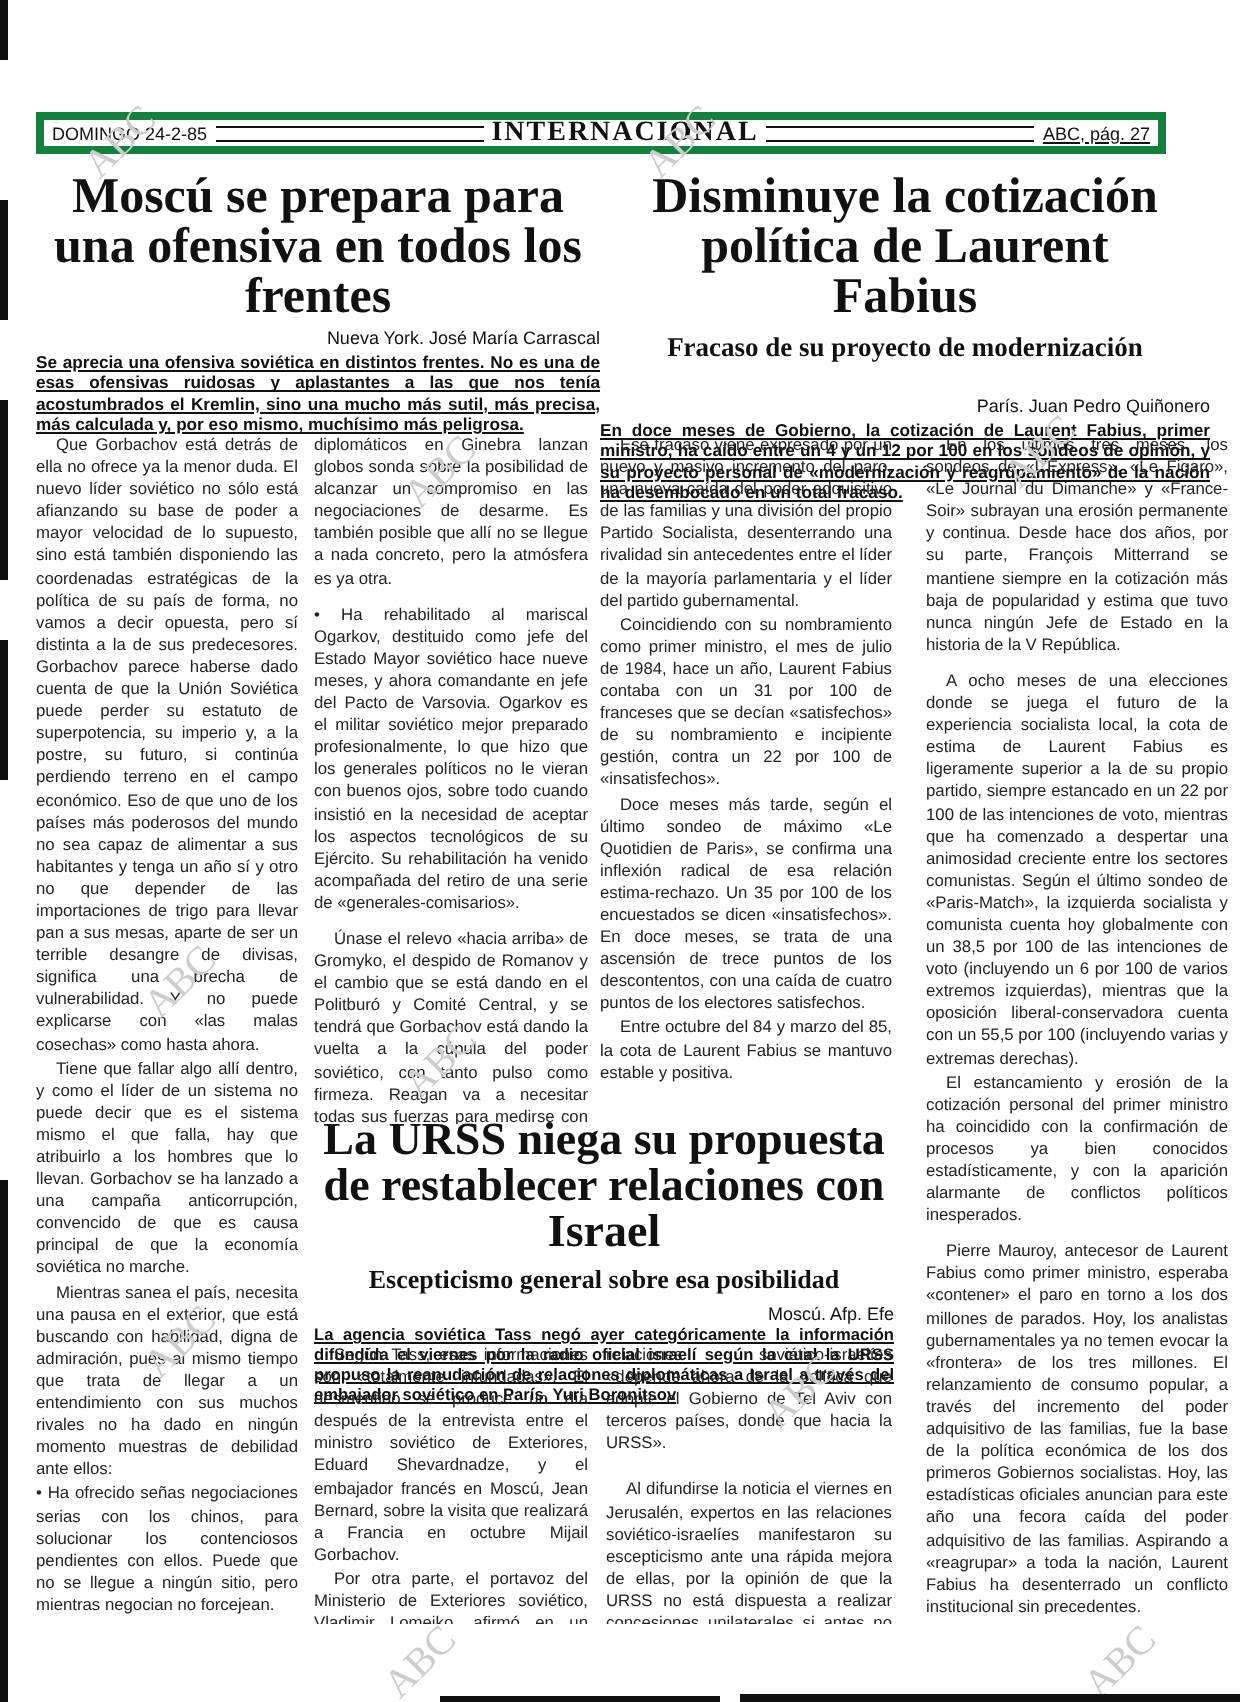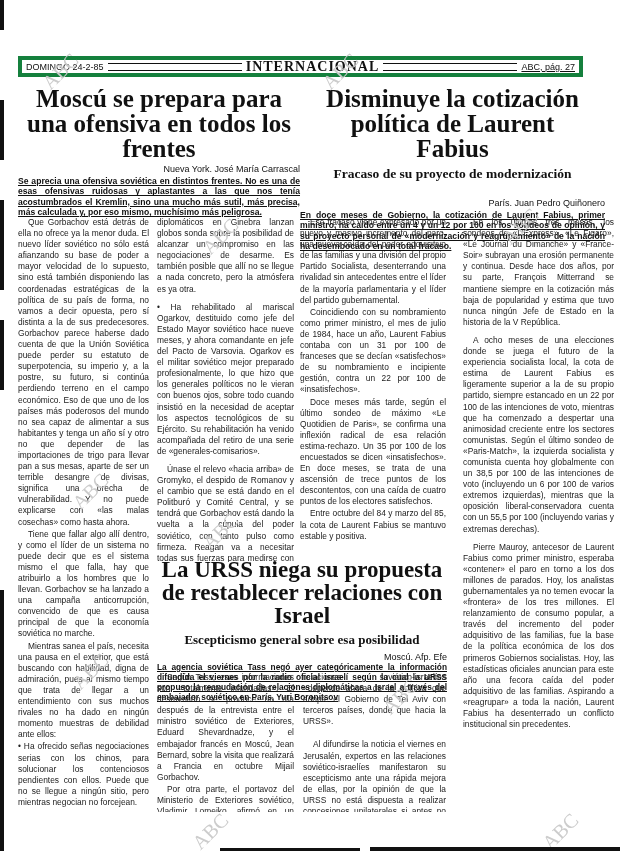--- a/index.html
+++ b/index.html
@@ -73,20 +73,21 @@
 <div class="abs col" style="left:300px;top:217px;width:146px;height:343px;overflow:hidden;">
   <p>Ese fracaso viene expresado por un nuevo y masivo incremento del paro, una nueva caída del poder adquisitivo de las familias y una división del propio Partido Socialista, desenterrando una rivalidad sin antecedentes entre el líder de la mayoría parlamentaria y el líder del partido gubernamental.</p>
   <p>Coincidiendo con su nombramiento como primer ministro, el mes de julio de 1984, hace un año, Laurent Fabius contaba con un 31 por 100 de franceses que se decían «satisfechos» de su nombramiento e incipiente gestión, contra un 22 por 100 de «insatisfechos».</p>
   <p>Doce meses más tarde, según el último sondeo de máximo «Le Quotidien de Paris», se confirma una inflexión radical de esa relación estima-rechazo. Un 35 por 100 de los encuestados se dicen «insatisfechos». En doce meses, se trata de una ascensión de trece puntos de los descontentos, con una caída de cuatro puntos de los electores satisfechos.</p>
   <p>Entre octubre del 84 y marzo del 85, la cota de Laurent Fabius se mantuvo estable y positiva.</p>
 </div>
 
 <div class="abs col" style="left:463px;top:217px;width:151px;height:590px;overflow:hidden;">
   <p>En los últimos tres meses, los sondeos de «L'Express», «Le Figaro», «Le Journal du Dimanche» y «France-Soir» subrayan una erosión permanente y continua. Desde hace dos años, por su parte, François Mitterrand se mantiene siempre en la cotización más baja de popularidad y estima que tuvo nunca ningún Jefe de Estado en la historia de la V República.</p>
   <p class="gap">A ocho meses de una elecciones donde se juega el futuro de la experiencia socialista local, la cota de estima de Laurent Fabius es ligeramente superior a la de su propio partido, siempre estancado en un 22 por 100 de las intenciones de voto, mientras que ha comenzado a despertar una animosidad creciente entre los sectores comunistas. Según el último sondeo de «Paris-Match», la izquierda socialista y comunista cuenta hoy globalmente con un 38,5 por 100 de las intenciones de voto (incluyendo un 6 por 100 de varios extremos izquierdas), mientras que la oposición liberal-conservadora cuenta con un 55,5 por 100 (incluyendo varias y extremas derechas).</p>
+  <p>El estancamiento y erosión de la cotización personal del primer ministro ha coincidido con la confirmación de procesos ya bien conocidos estadísticamente, y con la aparición alarmante de conflictos políticos inesperados.</p>
   <p class="gap">Pierre Mauroy, antecesor de Laurent Fabius como primer ministro, esperaba «contener» el paro en torno a los dos millones de parados. Hoy, los analistas gubernamentales ya no temen evocar la «frontera» de los tres millones. El relanzamiento de consumo popular, a través del incremento del poder adquisitivo de las familias, fue la base de la política económica de los dos primeros Gobiernos socialistas. Hoy, las estadísticas oficiales anuncian para este año una fecora caída del poder adquisitivo de las familias. Aspirando a «reagrupar» a toda la nación, Laurent Fabius ha desenterrado un conflicto institucional sin precedentes.</p>
 </div>
 
 <div class="abs" style="left:157px;top:558px;width:290px;">
   <div class="h1" style="font-size:23px;width:285px;margin:0 auto;">La URSS niega su propuesta de restablecer relaciones con Israel</div>
   <div class="h2" style="font-size:13px;margin-top:5px;">Escepticismo general sobre esa posibilidad</div>
   <div class="byline" style="margin-top:4px;">Moscú. Afp. Efe</div>
   <div class="lead" style="margin-top:1px;font-size:8.3px;">La agencia soviética Tass negó ayer categóricamente la información difundida el viernes por la radio oficial israelí según la cual la URSS propuso la reanudación de relaciones diplomáticas a Israel a través del embajador soviético en París, Yuri Boronitsov</div>
 </div>
 

